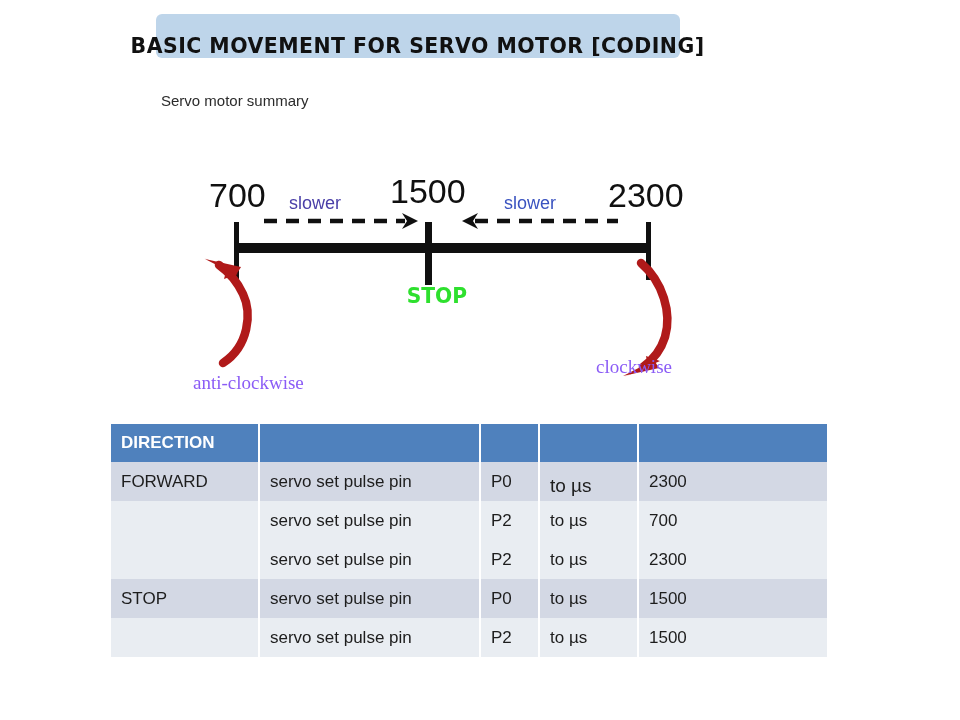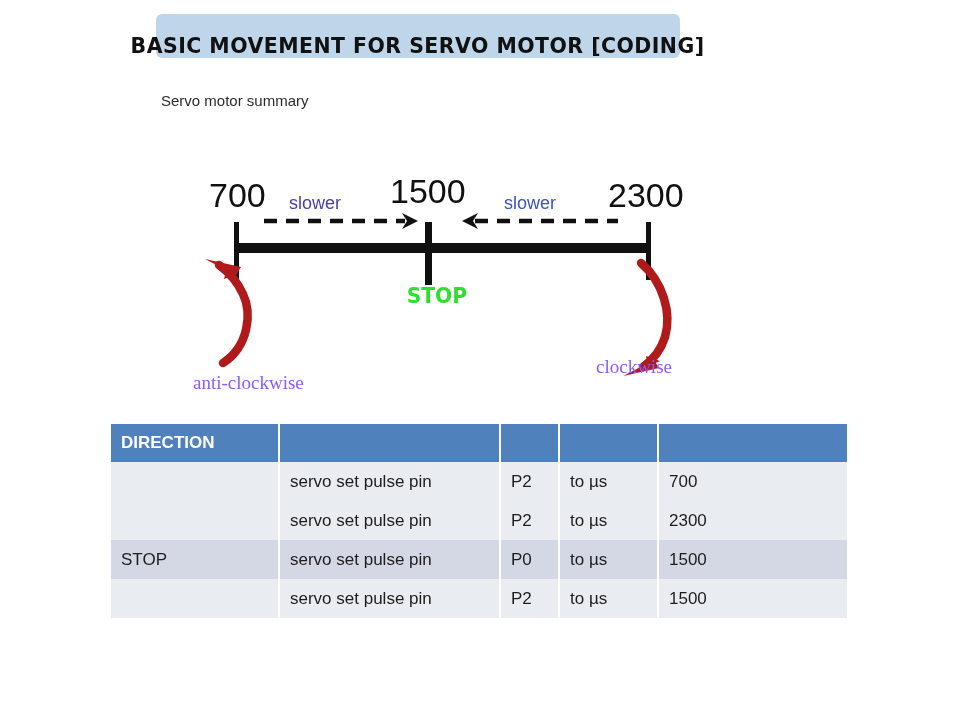--- a/index.html
+++ b/index.html
@@ -115,21 +115,21 @@
     border-right:2px solid #ffffff;
   }
   #servo-table thead td:last-child{ border-right:none; }
 
   #servo-table tbody tr{ height:39px; }
   #servo-table tbody tr.band-dark td{ background:#d3d8e4; }
   #servo-table tbody tr.band-light td{ background:#e9edf2; }
   #servo-table tbody td{ border-right:2px solid #ffffff; }
   #servo-table tbody td:last-child{ border-right:none; }
 
-  .col-dir { width:168px; }
+  .col-dir { width:148px; }
   .col-cmd { width:221px; }
   .col-pin { width:59px; }
   .col-to  { width:99px; }
   .col-val { width:189px; }
 
   
   .to-big{ font-size:19px; position:relative; top:4px; }
 </style>
 </head>
 <body>
@@ -189,20 +189,27 @@
   <thead>
     <tr>
       <td class="col-dir">DIRECTION</td>
       <td class="col-cmd"></td>
       <td class="col-pin"></td>
       <td class="col-to"></td>
       <td class="col-val"></td>
     </tr>
   </thead>
   <tbody>
+    <tr class="band-dark">
+      <td class="col-dir">FORWARD</td>
+      <td class="col-cmd">servo  set pulse pin</td>
+      <td class="col-pin">P0</td>
+      <td class="col-to"><span class="to-big">to  µs</span></td>
+      <td class="col-val">2300</td>
+    </tr>
     <tr class="band-light">
       <td class="col-dir"></td>
       <td class="col-cmd">servo  set pulse pin</td>
       <td class="col-pin">P2</td>
       <td class="col-to">to  µs</td>
       <td class="col-val">700</td>
     </tr>
     <tr class="band-light">
       <td class="col-dir"></td>
       <td class="col-cmd">servo  set pulse pin</td>

